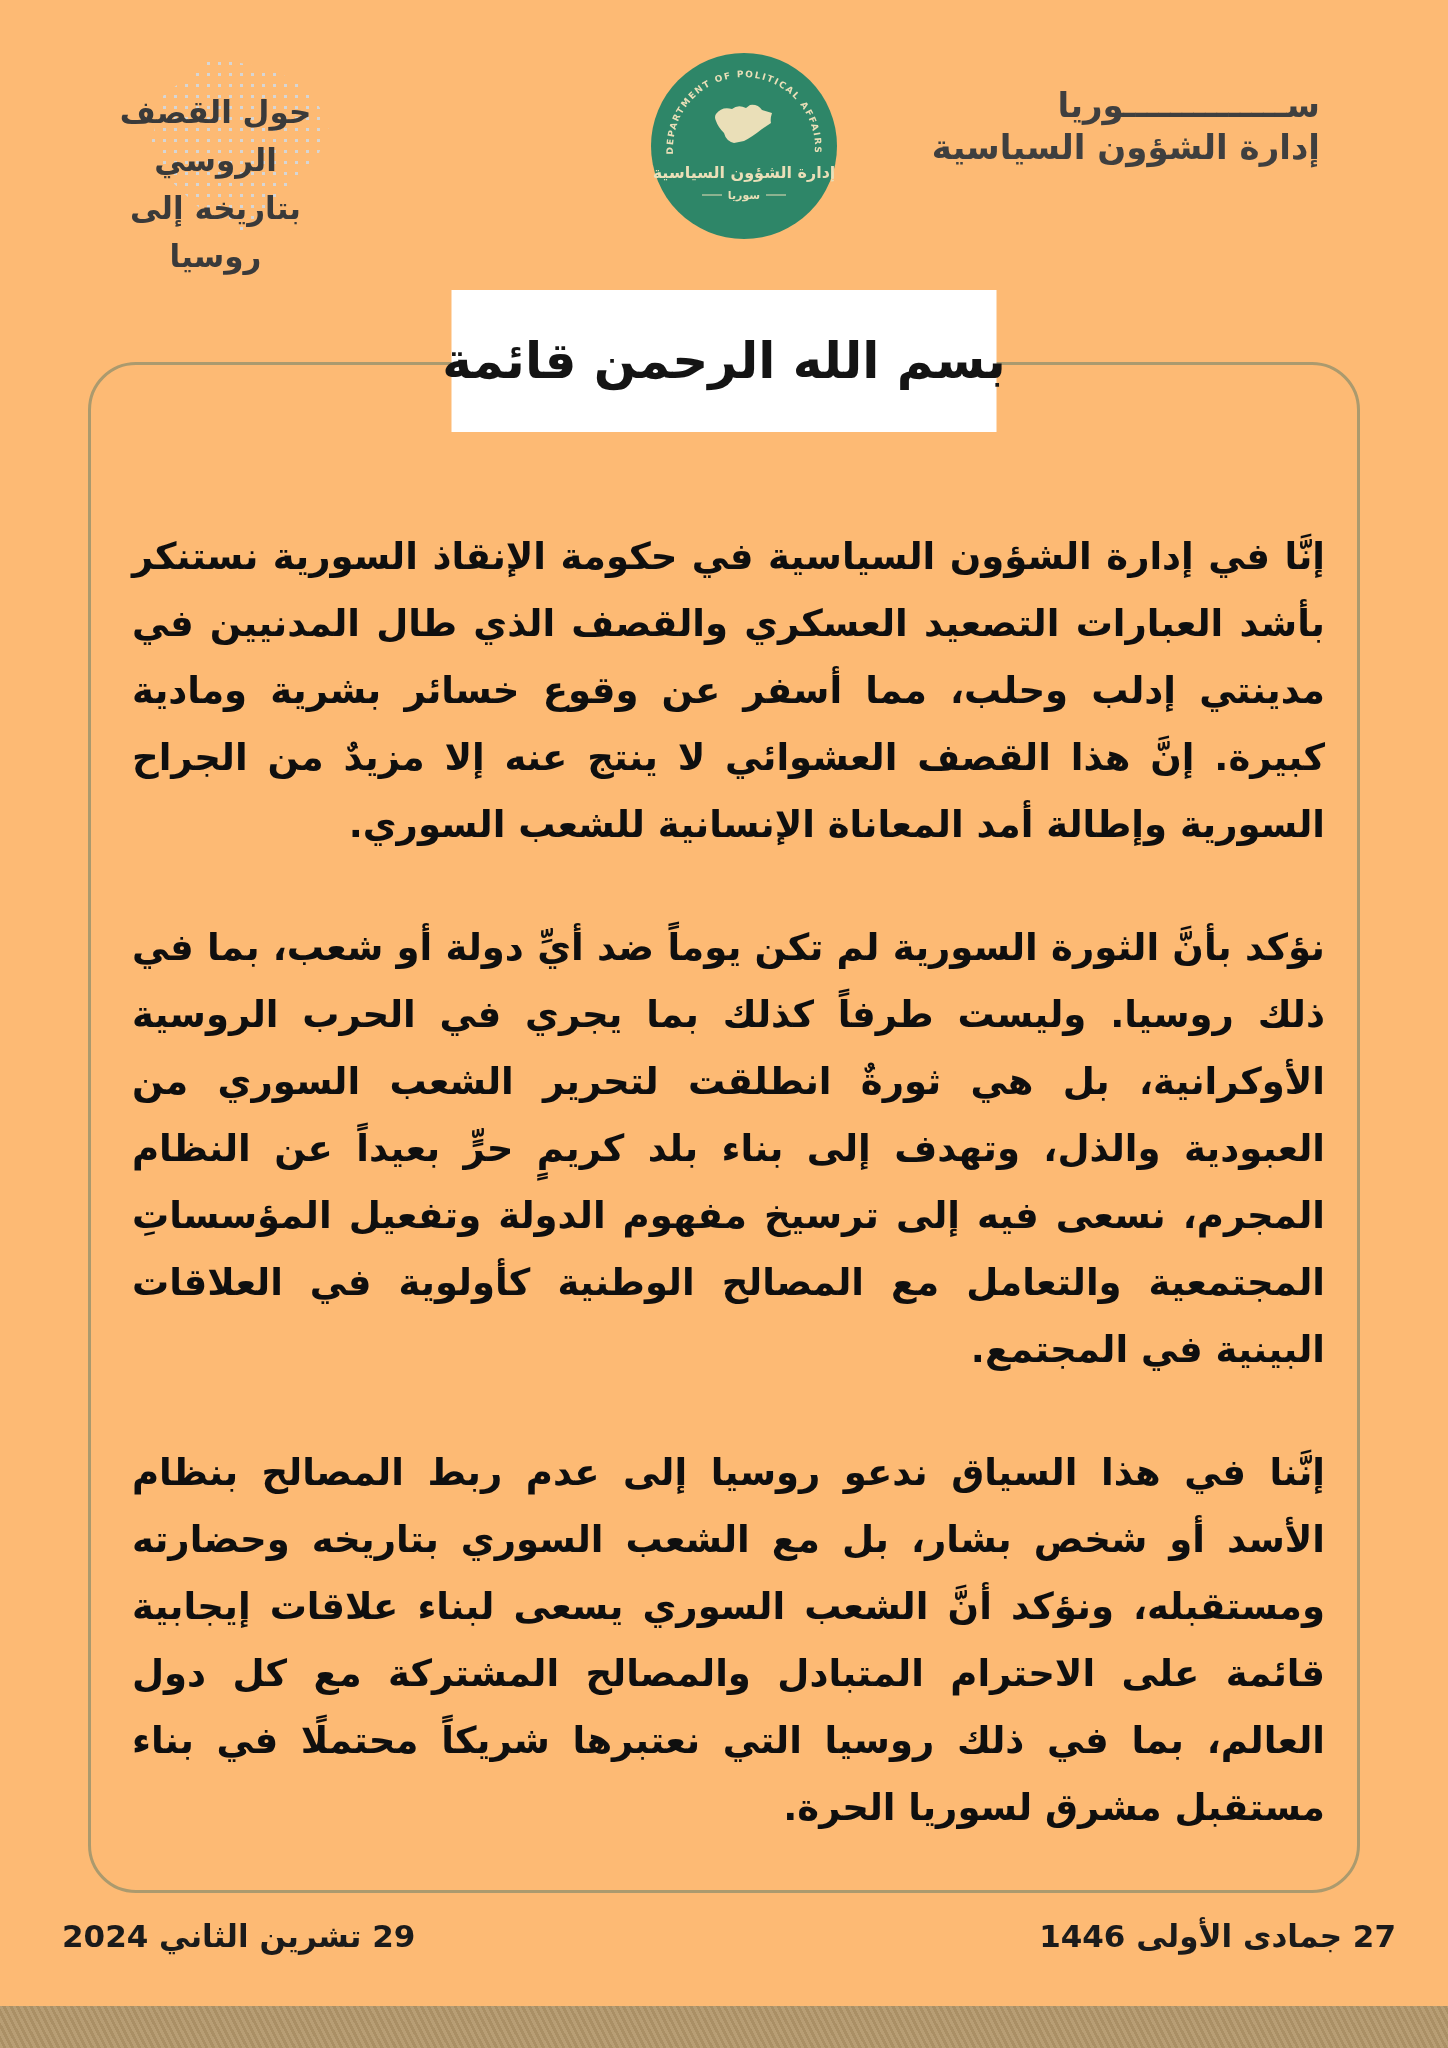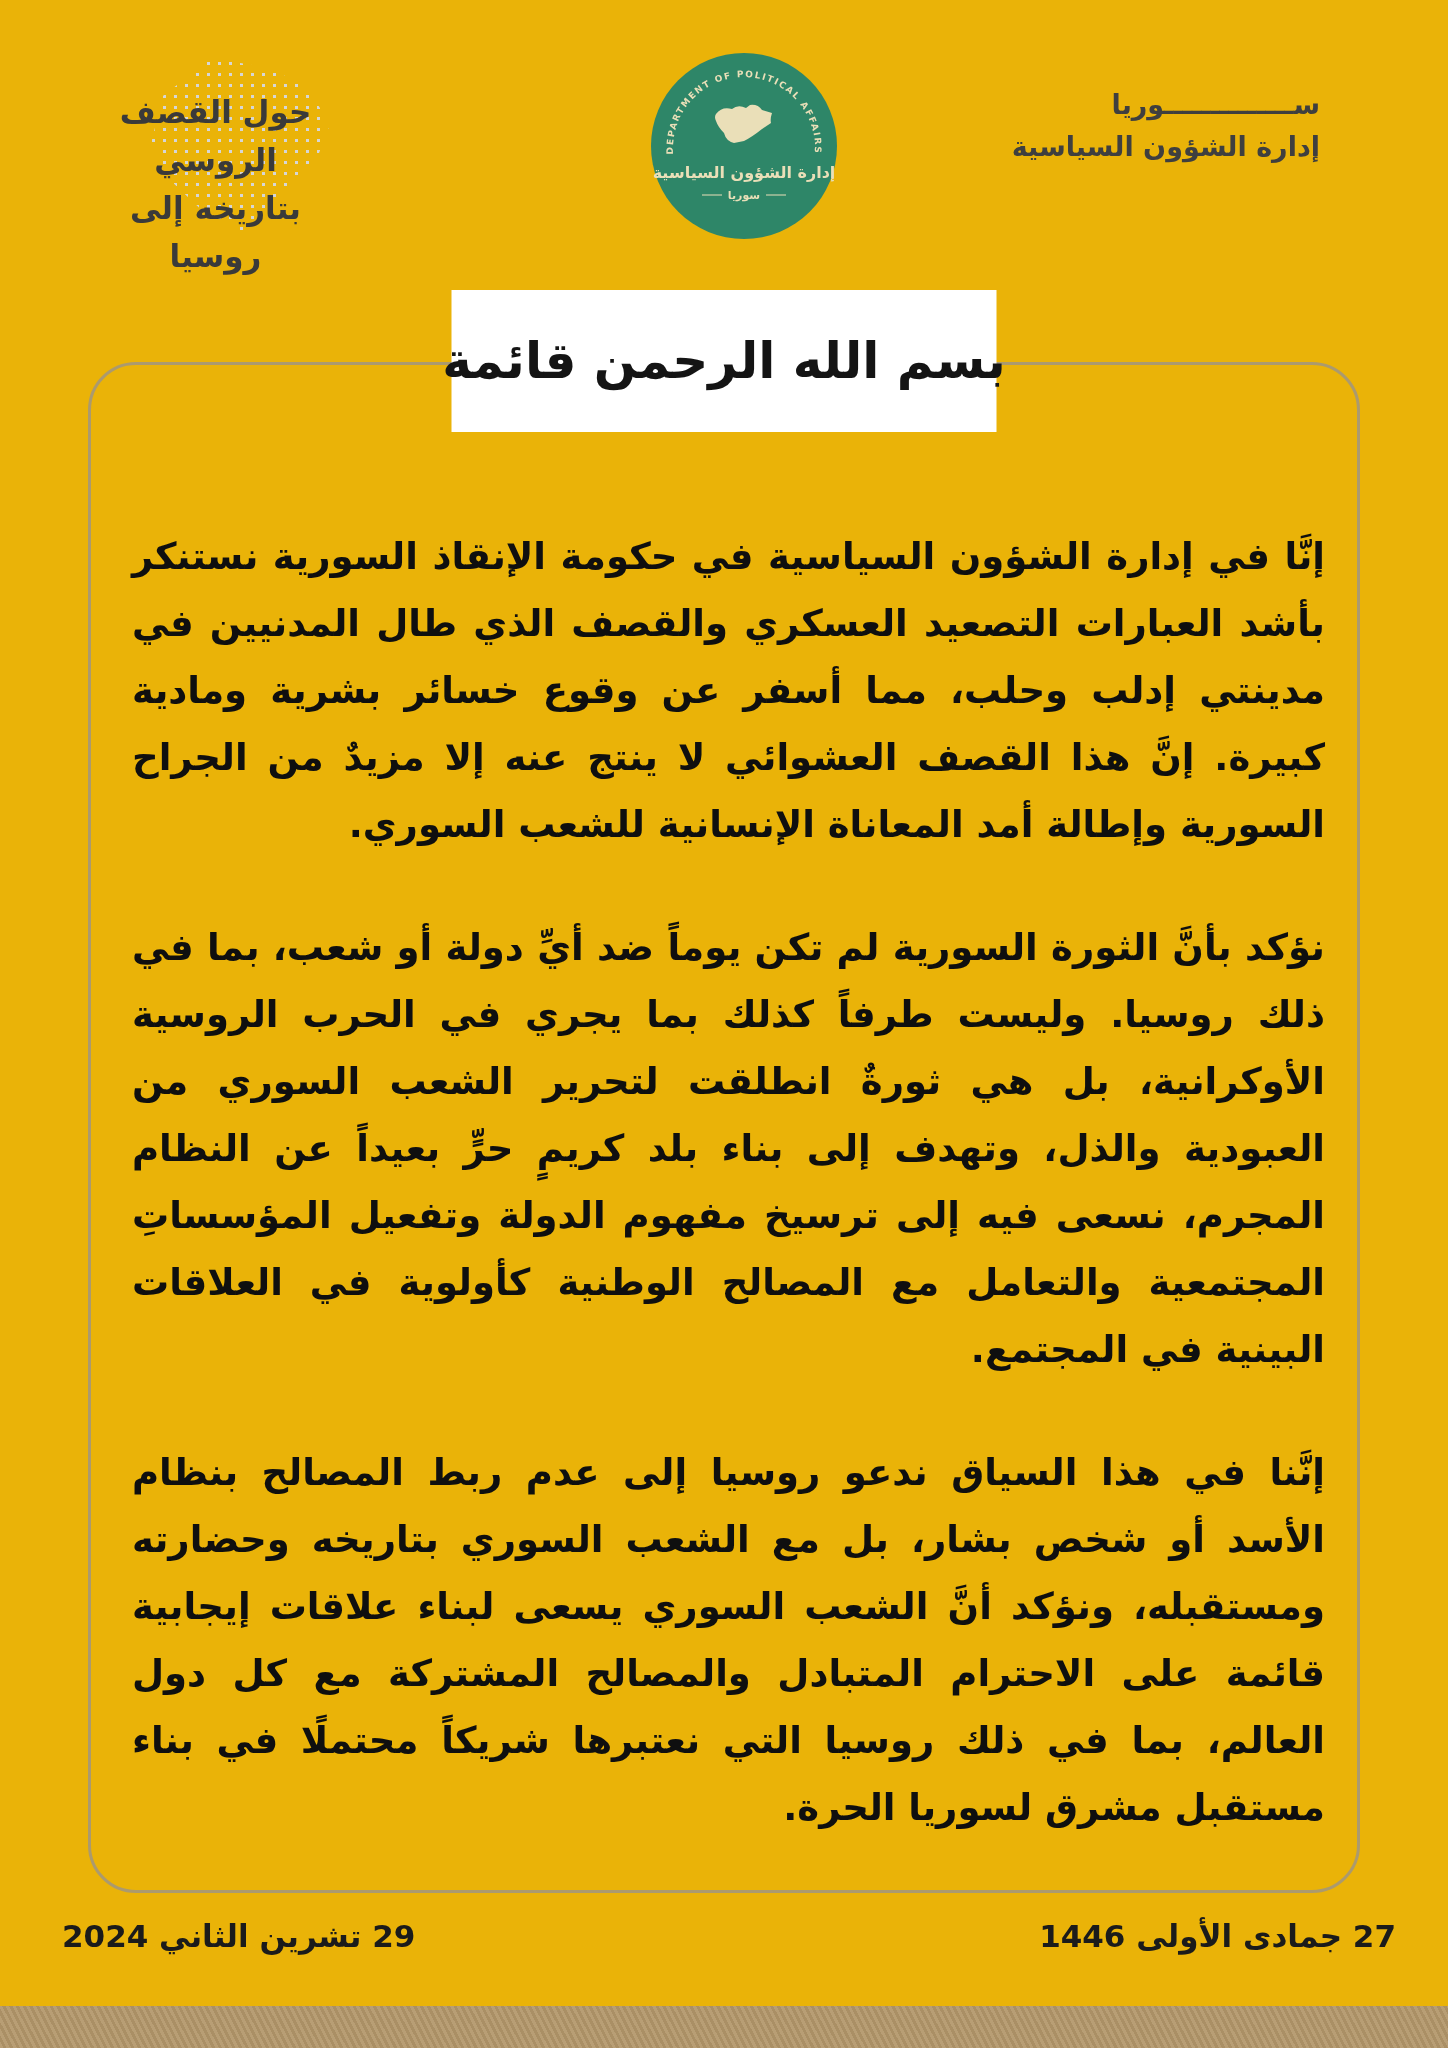--- a/index.html
+++ b/index.html
@@ -1,21 +1,21 @@
 <!DOCTYPE html>
 <html lang="ar" dir="rtl"><head>
 <meta charset="utf-8">
 <style>
   * { box-sizing: border-box; }
   html, body { margin:0; padding:0; background:#ffffff; }
   .page {
     position: relative;
     width: 1448px; height: 2048px;
     margin: 0 auto;
-    background: #eab308;
+    background: #fdba74;
     overflow: hidden;
     direction: rtl;
     font-family: "DejaVu Sans", sans-serif;
     padding-left: 12px;
   }
 
   
   .dots-map {
     position: absolute; left:148px; top:58px; width:182px; height:174px;
     background-image: radial-gradient(circle, #d6d6d6 1.7px, transparent 1.9px);
@@ -24,21 +24,21 @@
     z-index: 1;
   }
   .title-left {
     position: absolute; left:88px; top:88px; width:255px;
     text-align: center; z-index: 2;
     font-weight: bold; font-size: 31px; line-height: 48px; color:#3a3a3a;
   }
   .org-right {
     position: absolute; right:128px; top:84px;
     text-align: right; z-index: 2;
-    font-weight: bold; font-size: 27px; line-height: 42px; color:#3f3f3f;
+    font-weight: bold; font-size: 34px; line-height: 42px; color:#3f3f3f;
   }
   .logo-wrap { position:absolute; left:650px; top:52px; width:188px; height:188px; z-index:2; }
 
   
   .letter-box {
     position: absolute; left:88px; top:362px;
     width: 1272px; height: 1531px;
     border: 3px solid #ab9a6e;
     border-radius: 48px;
     background: transparent;

